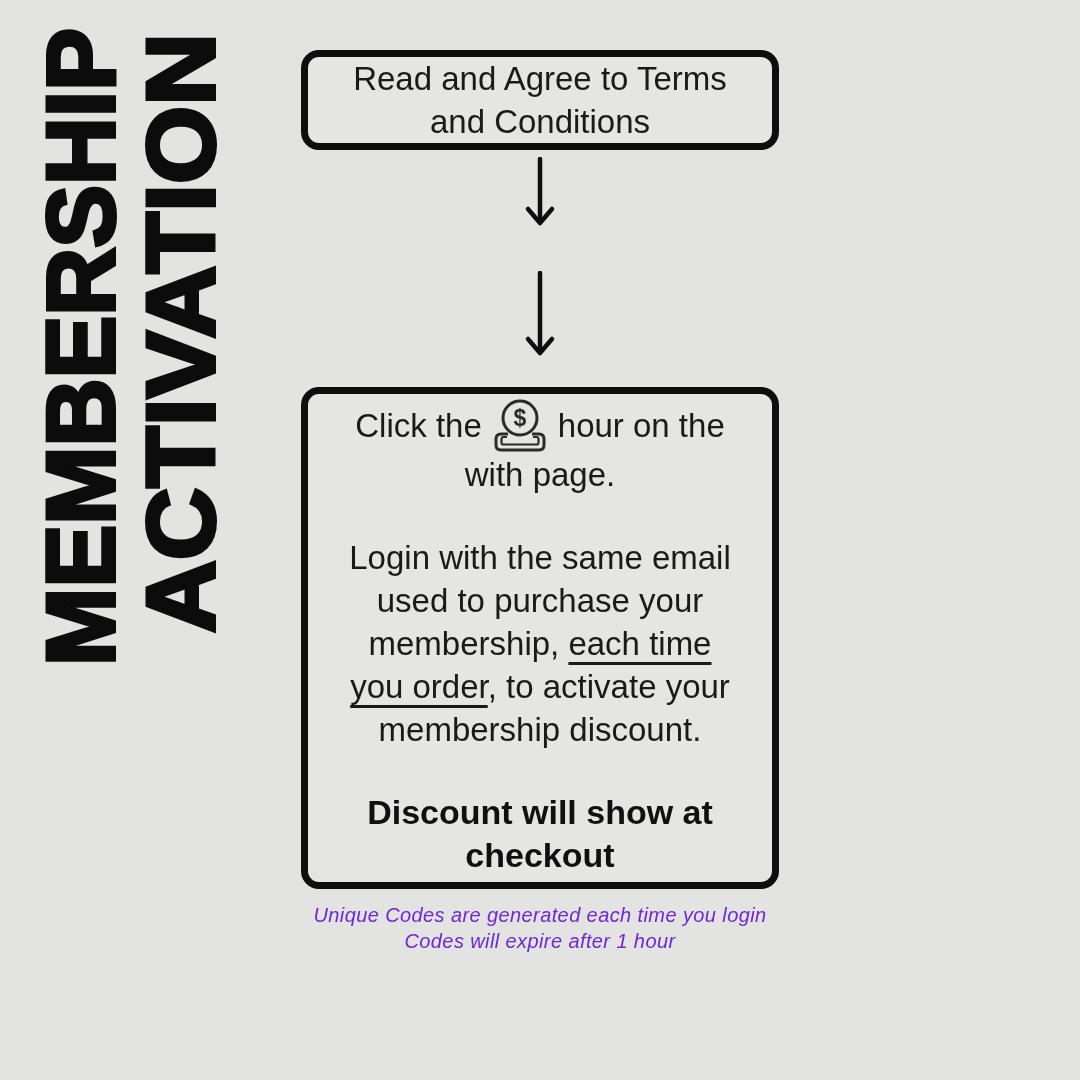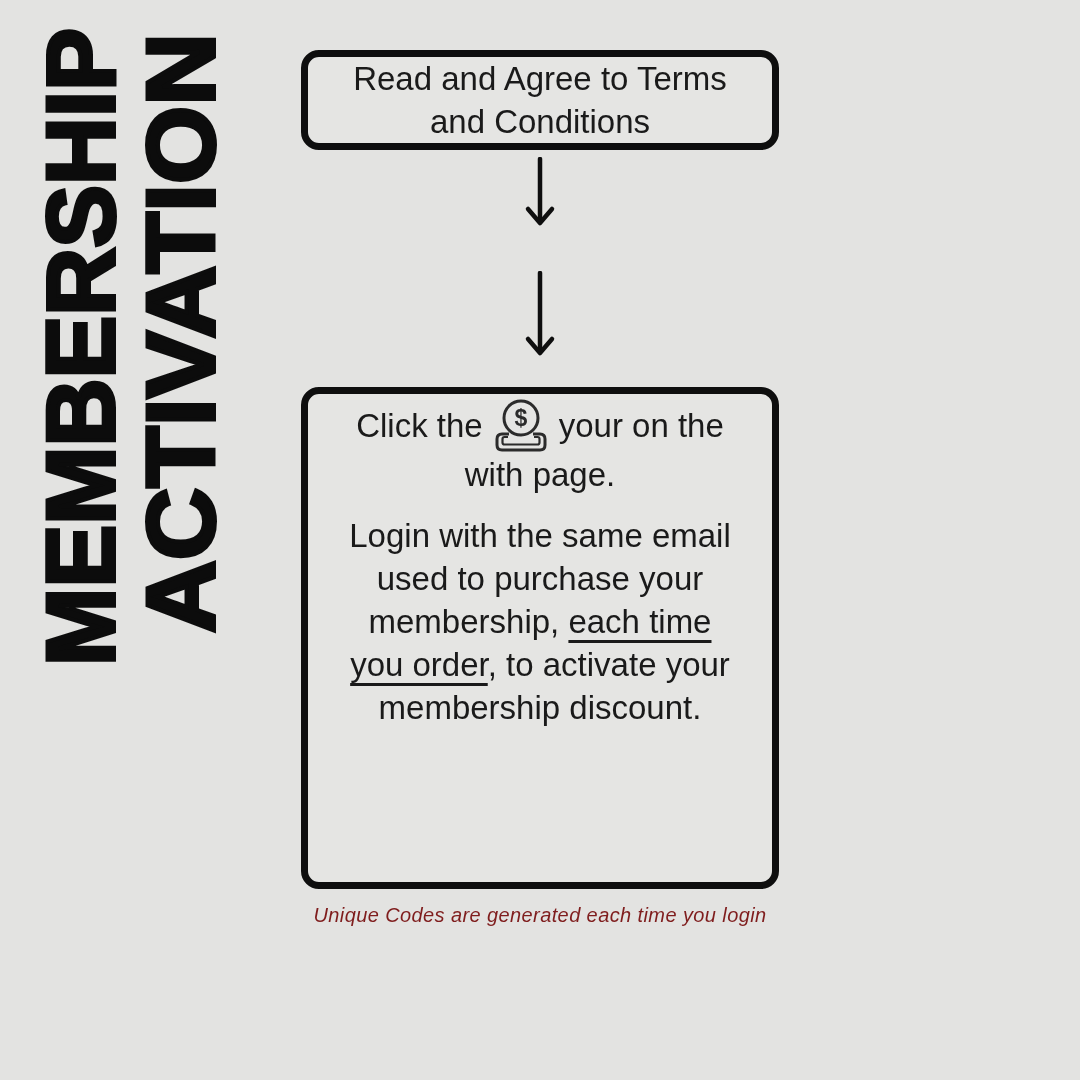--- a/index.html
+++ b/index.html
@@ -61,40 +61,40 @@
     display:flex; align-items:center; justify-content:center;
     gap:12px; height:56px;
   }
   .coin-icon { display:block; }
   .coin-icon .stroked { stroke:#2b2b2b; stroke-width:3; fill:none; }
   .coin-icon .stroked-thin { stroke:#2b2b2b; stroke-width:2.2; fill:none; }
   .coin-icon text {
     font-family:"Liberation Sans", sans-serif;
     font-size:23px; font-weight:600; fill:#2b2b2b;
   }
-  .para { margin-top:18px; }
+  .para { margin-top:40px; }
   .underlined {
     text-decoration:underline;
     text-decoration-thickness:3px;
     text-underline-offset:7px;
   }
   .bold-note {
     margin-top:40px;
     font-weight:bold;
     font-size:34px; line-height:43px;
     color:#101010;
   }
 
   
   .footnote {
     margin-top:13px;
     text-align:center;
     font-style:italic;
     font-size:20px; line-height:26px;
-    color:#7f1d1d;
+    color:#6d28d9;
     letter-spacing:0.4px;
   }
 </style>
 </head>
 <body>
 
 <div class="page">
 
   <svg class="side-title" width="230" height="700" viewBox="0 0 230 700">
     <text transform="translate(114,666) rotate(-90)" textLength="638" lengthAdjust="spacingAndGlyphs">MEMBERSHIP</text>
@@ -121,26 +121,28 @@
     <div class="box box-lg">
 
       <div class="iconline">
         <span>Click the</span>
         <svg class="coin-icon" width="52" height="56" viewBox="-26 -40 52 56">
           <circle class="stroked" cx="0" cy="-19" r="17"></circle>
           <text x="0" y="-11.5" text-anchor="middle">$</text>
           <path class="stroked" d="M -12 -3 H -19 Q -24 -3 -24 2 V 8 Q -24 13 -19 13 H 19 Q 24 13 24 8 V 2 Q 24 -3 19 -3 H 12"></path>
           <path class="stroked-thin" d="M -13 0 H -16.5 Q -18.5 0 -18.5 2 V 5.5 Q -18.5 7.5 -16.5 7.5 H 16.5 Q 18.5 7.5 18.5 5.5 V 2 Q 18.5 0 16.5 0 H 13"></path>
         </svg>
-        <span>your on the</span>
+        <span>hour on the</span>
       </div>
       <div>with page.</div>
 
       <p class="para"><span>Login with the same email used to purchase your membership, </span><span class="underlined">each time you order</span><span>, to activate your membership discount.</span></p>
 
+      <div class="bold-note">Discount will show at checkout</div>
     </div>
 
     <div class="footnote">
       <div>Unique Codes are generated each time you login</div>
+      <div>Codes will expire after 1 hour</div>
     </div>
 
   </div>
 </div>
 
 </body></html>

